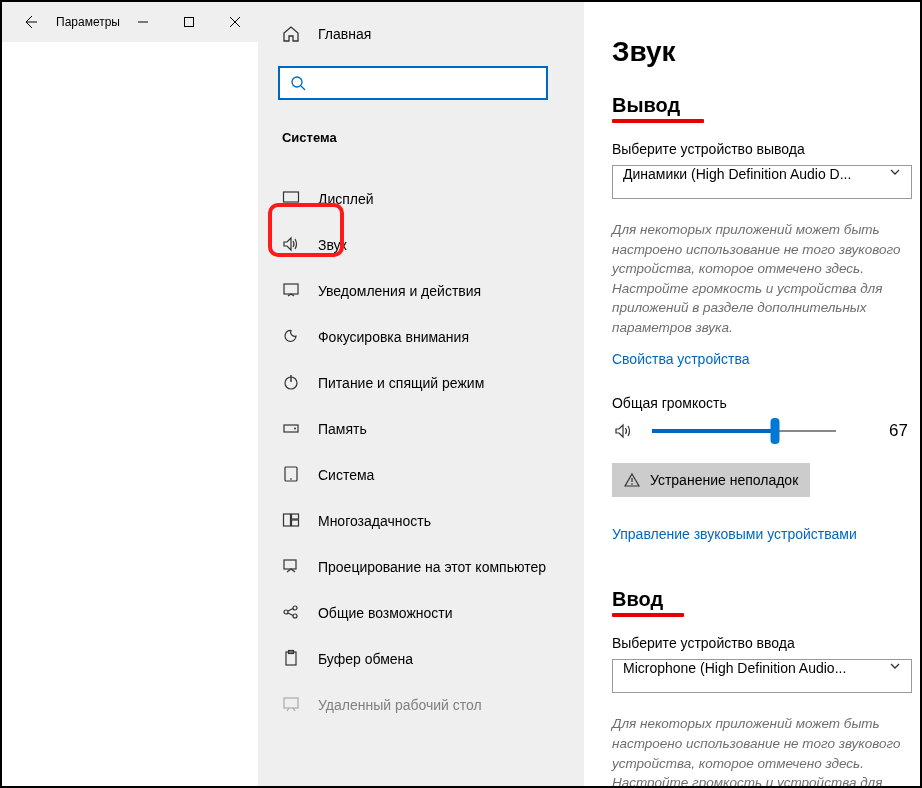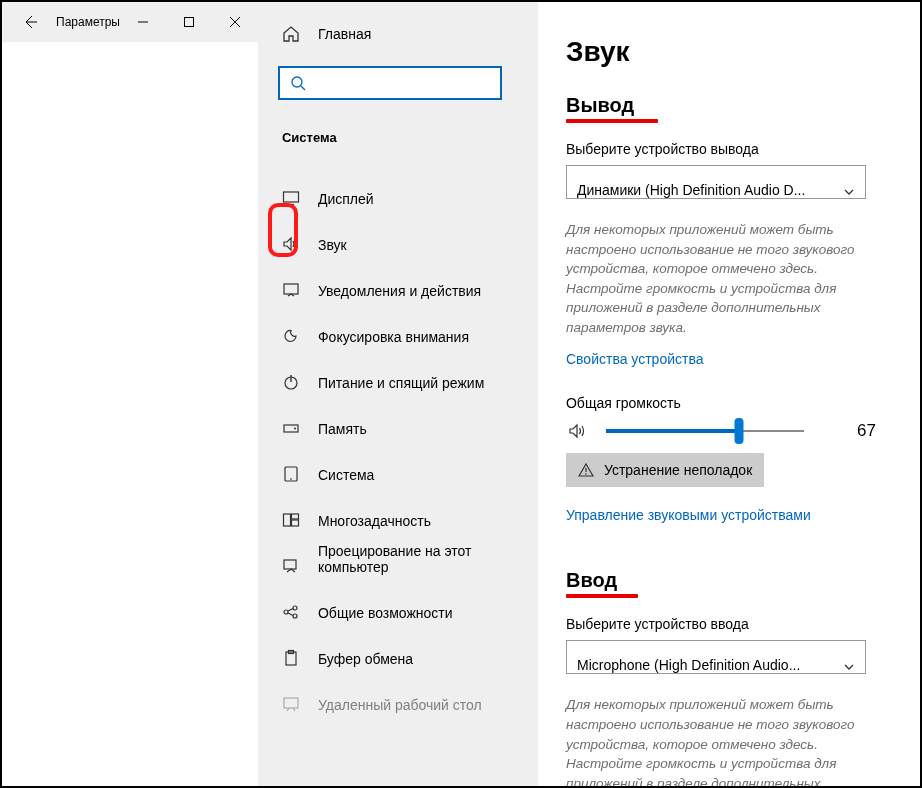--- a/index.html
+++ b/index.html
@@ -35,21 +35,21 @@
   .win-btn {
     width: 46px; height: 40px;
     display: flex; align-items: center; justify-content: center;
     font-size: 14px;
   }
 
   .body { display: flex; flex: 1; min-height: 0; }
 
   
   .sidebar {
-    width: 280px;
+    width: 326px;
     background: #efefef;
     padding: 12px 16px 0 0;
     overflow: hidden;
   }
   .home-row {
     display: flex; align-items: center;
     height: 40px;
     padding: 0 0 0 24px;
     gap: 18px;
     font-size: 14px;
@@ -132,21 +132,21 @@
     width: 92px;
     margin: 2px 0 18px 0;
     border-radius: 1px;
   }
 
   .field-label {
     font-size: 14px;
     margin: 0 0 8px 0;
   }
   .select {
-    display: flex; align-items: flex-end; justify-content: space-between;
+    display: flex; align-items: flex-start; justify-content: space-between;
     width: 300px; height: 34px;
     border: 1px solid #999;
     padding: 0 10px;
     font-size: 14px;
     background: #fff;
   }
   .select .chev { color: #333; }
 
   .hint {
     color: #6f6f6f;
@@ -194,21 +194,21 @@
   }
   .vol-value { width: 60px; text-align: right; font-size: 17px; padding-right: 4px; }
 
   .troubleshoot {
     display: inline-flex; align-items: center; gap: 10px;
     height: 34px;
     padding: 0 12px;
     background: #ccc;
     border: none;
     font-size: 14px;
-    margin-top: 12px;
+    margin-top: 22px;
   }
 
   .section-gap { height: 44px; }
 
   svg { display: block; }
 </style>
 </head>
 <body>
 
 <div class="window">
@@ -436,21 +436,21 @@
         <span>
           <svg width="16" height="16" viewBox="0 0 16 16">
               <path d="M8 2 L15 14 H1 Z" fill="none" stroke="#333" stroke-width="1.2"></path>
               <path d="M8 6 V10" stroke="#333" stroke-width="1.2"></path>
               <circle cx="8" cy="12" r="0.8" fill="#333"></circle>
             </svg>
         </span>
         <span>Устранение неполадок</span>
       </button>
 
-      <div style="margin-top:18px;">
+      <div style="margin-top:27px;">
         <a class="link">Управление звуковыми устройствами</a>
       </div>
 
       <div class="section-gap"></div>
 
       
       <h2 class="section-title">Ввод</h2>
       <div class="underline" style="width:72px;"></div>
 
       <div class="field-label">Выберите устройство ввода</div>

